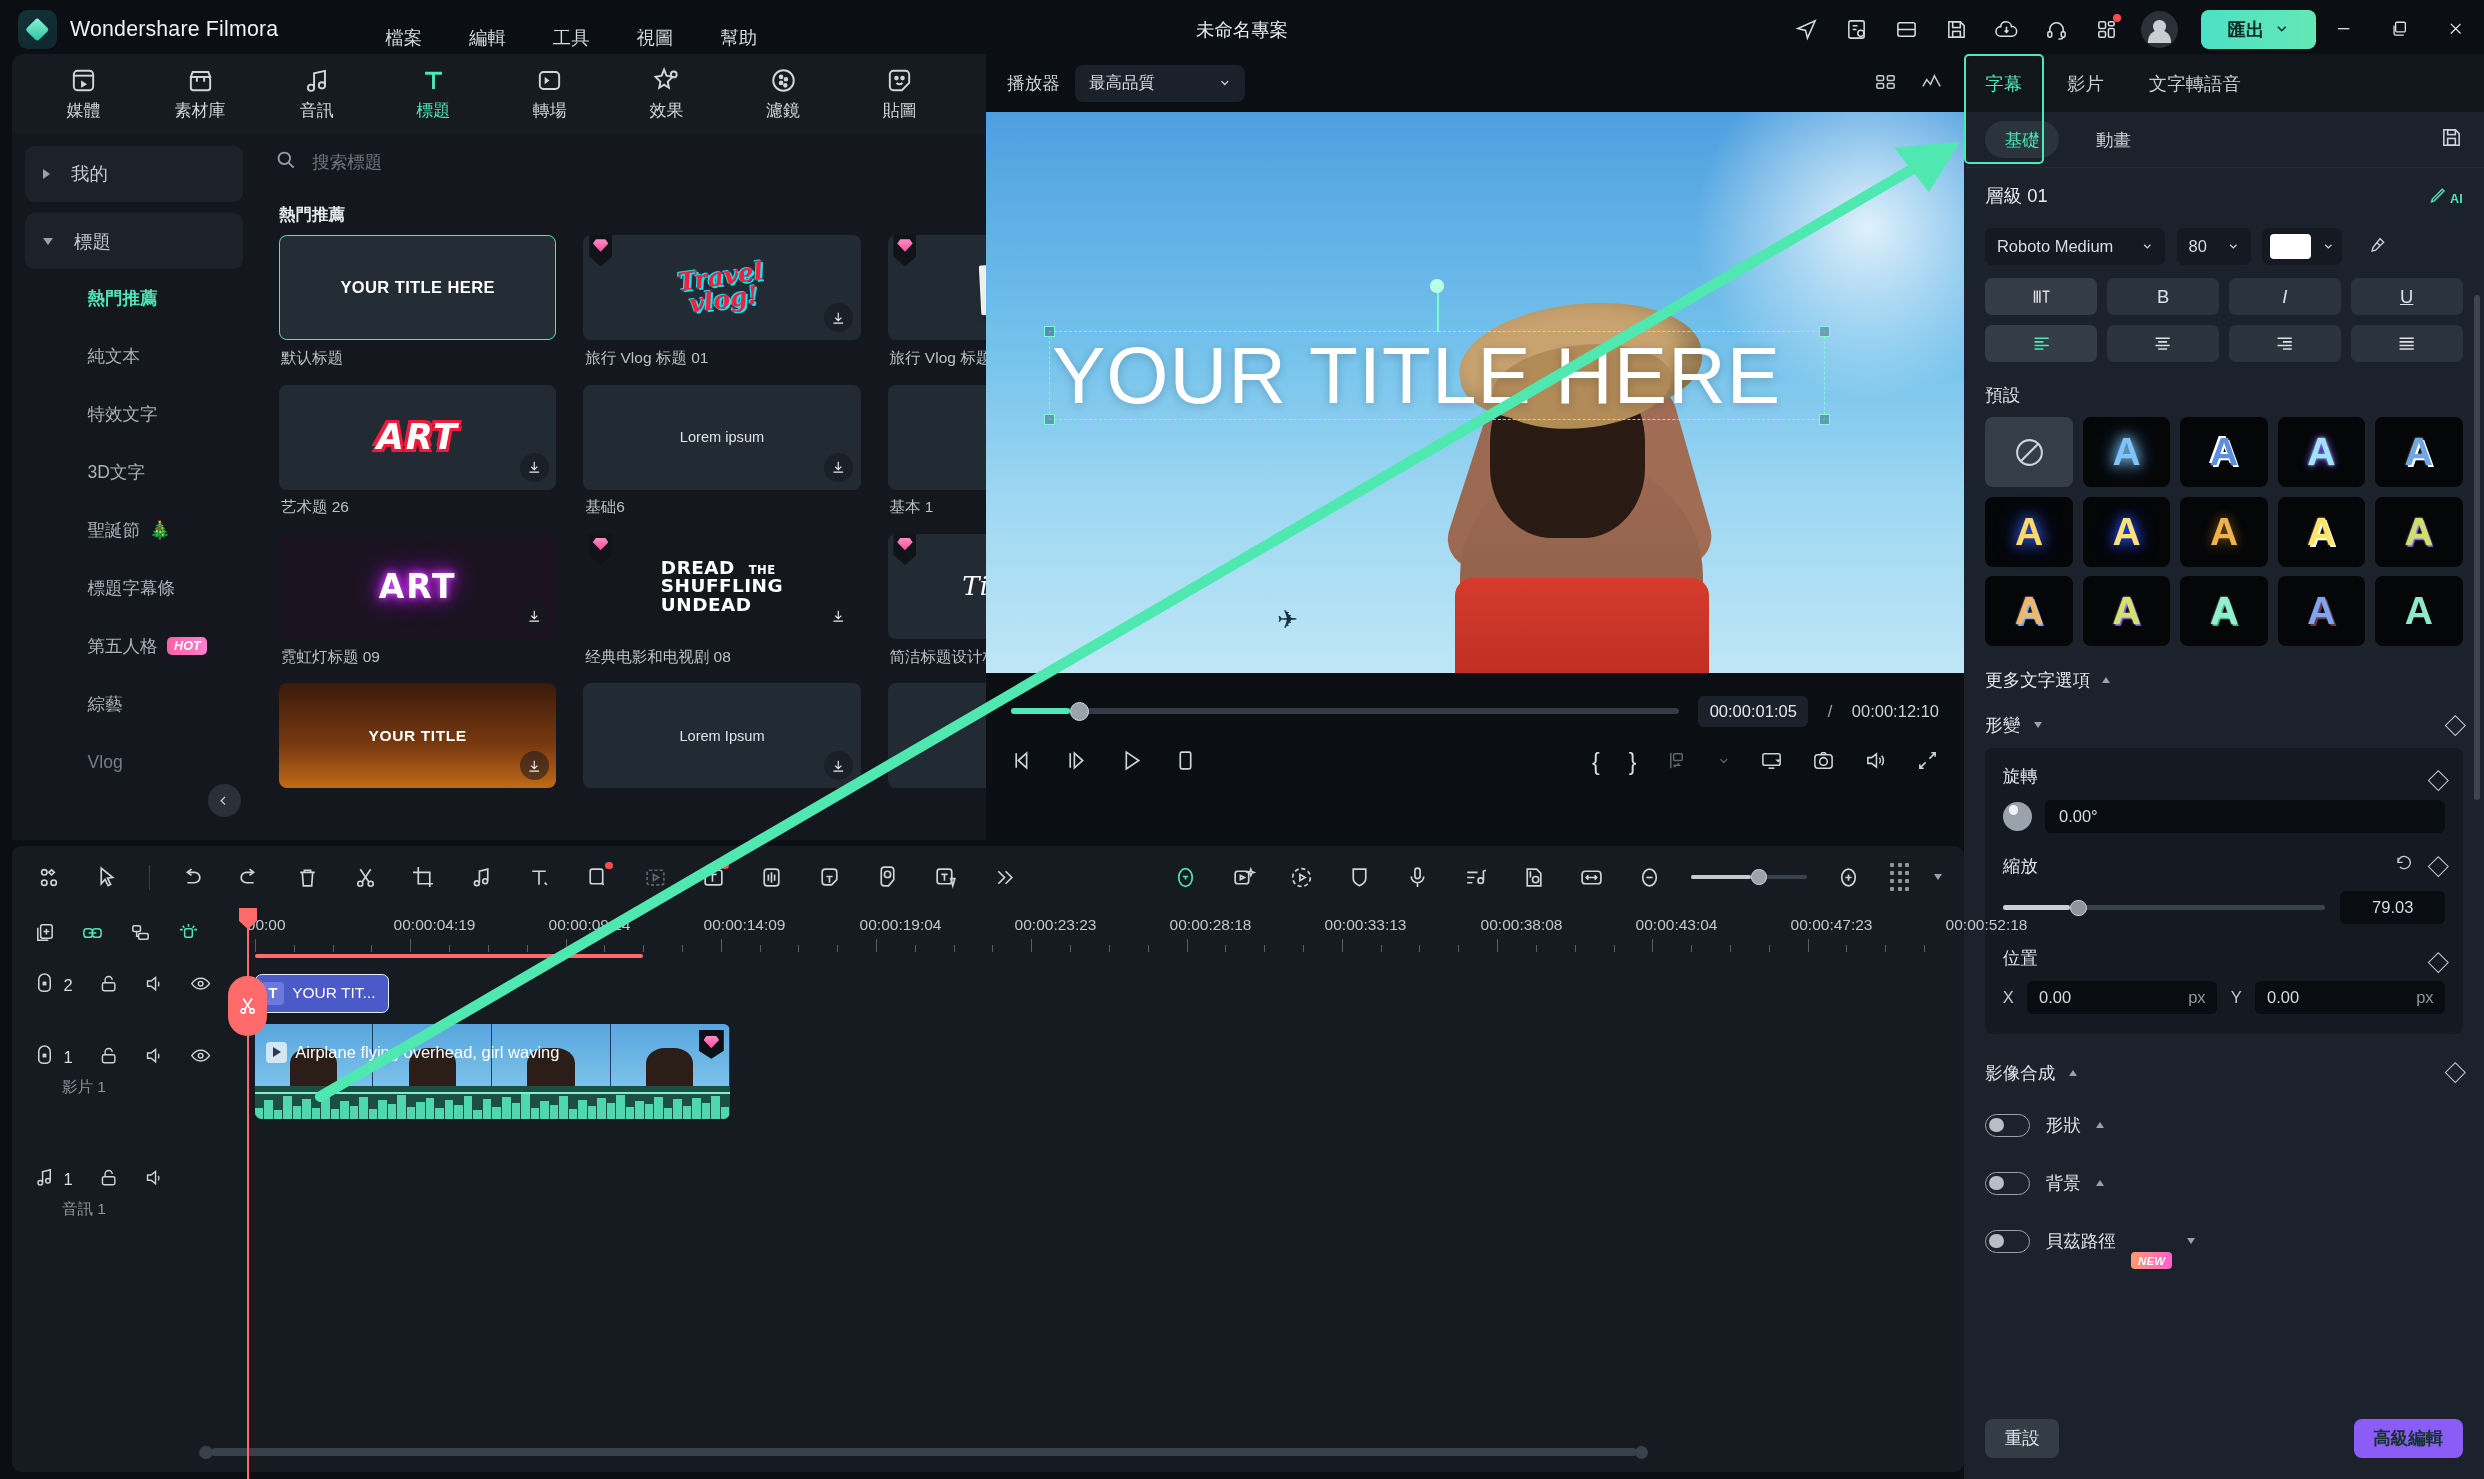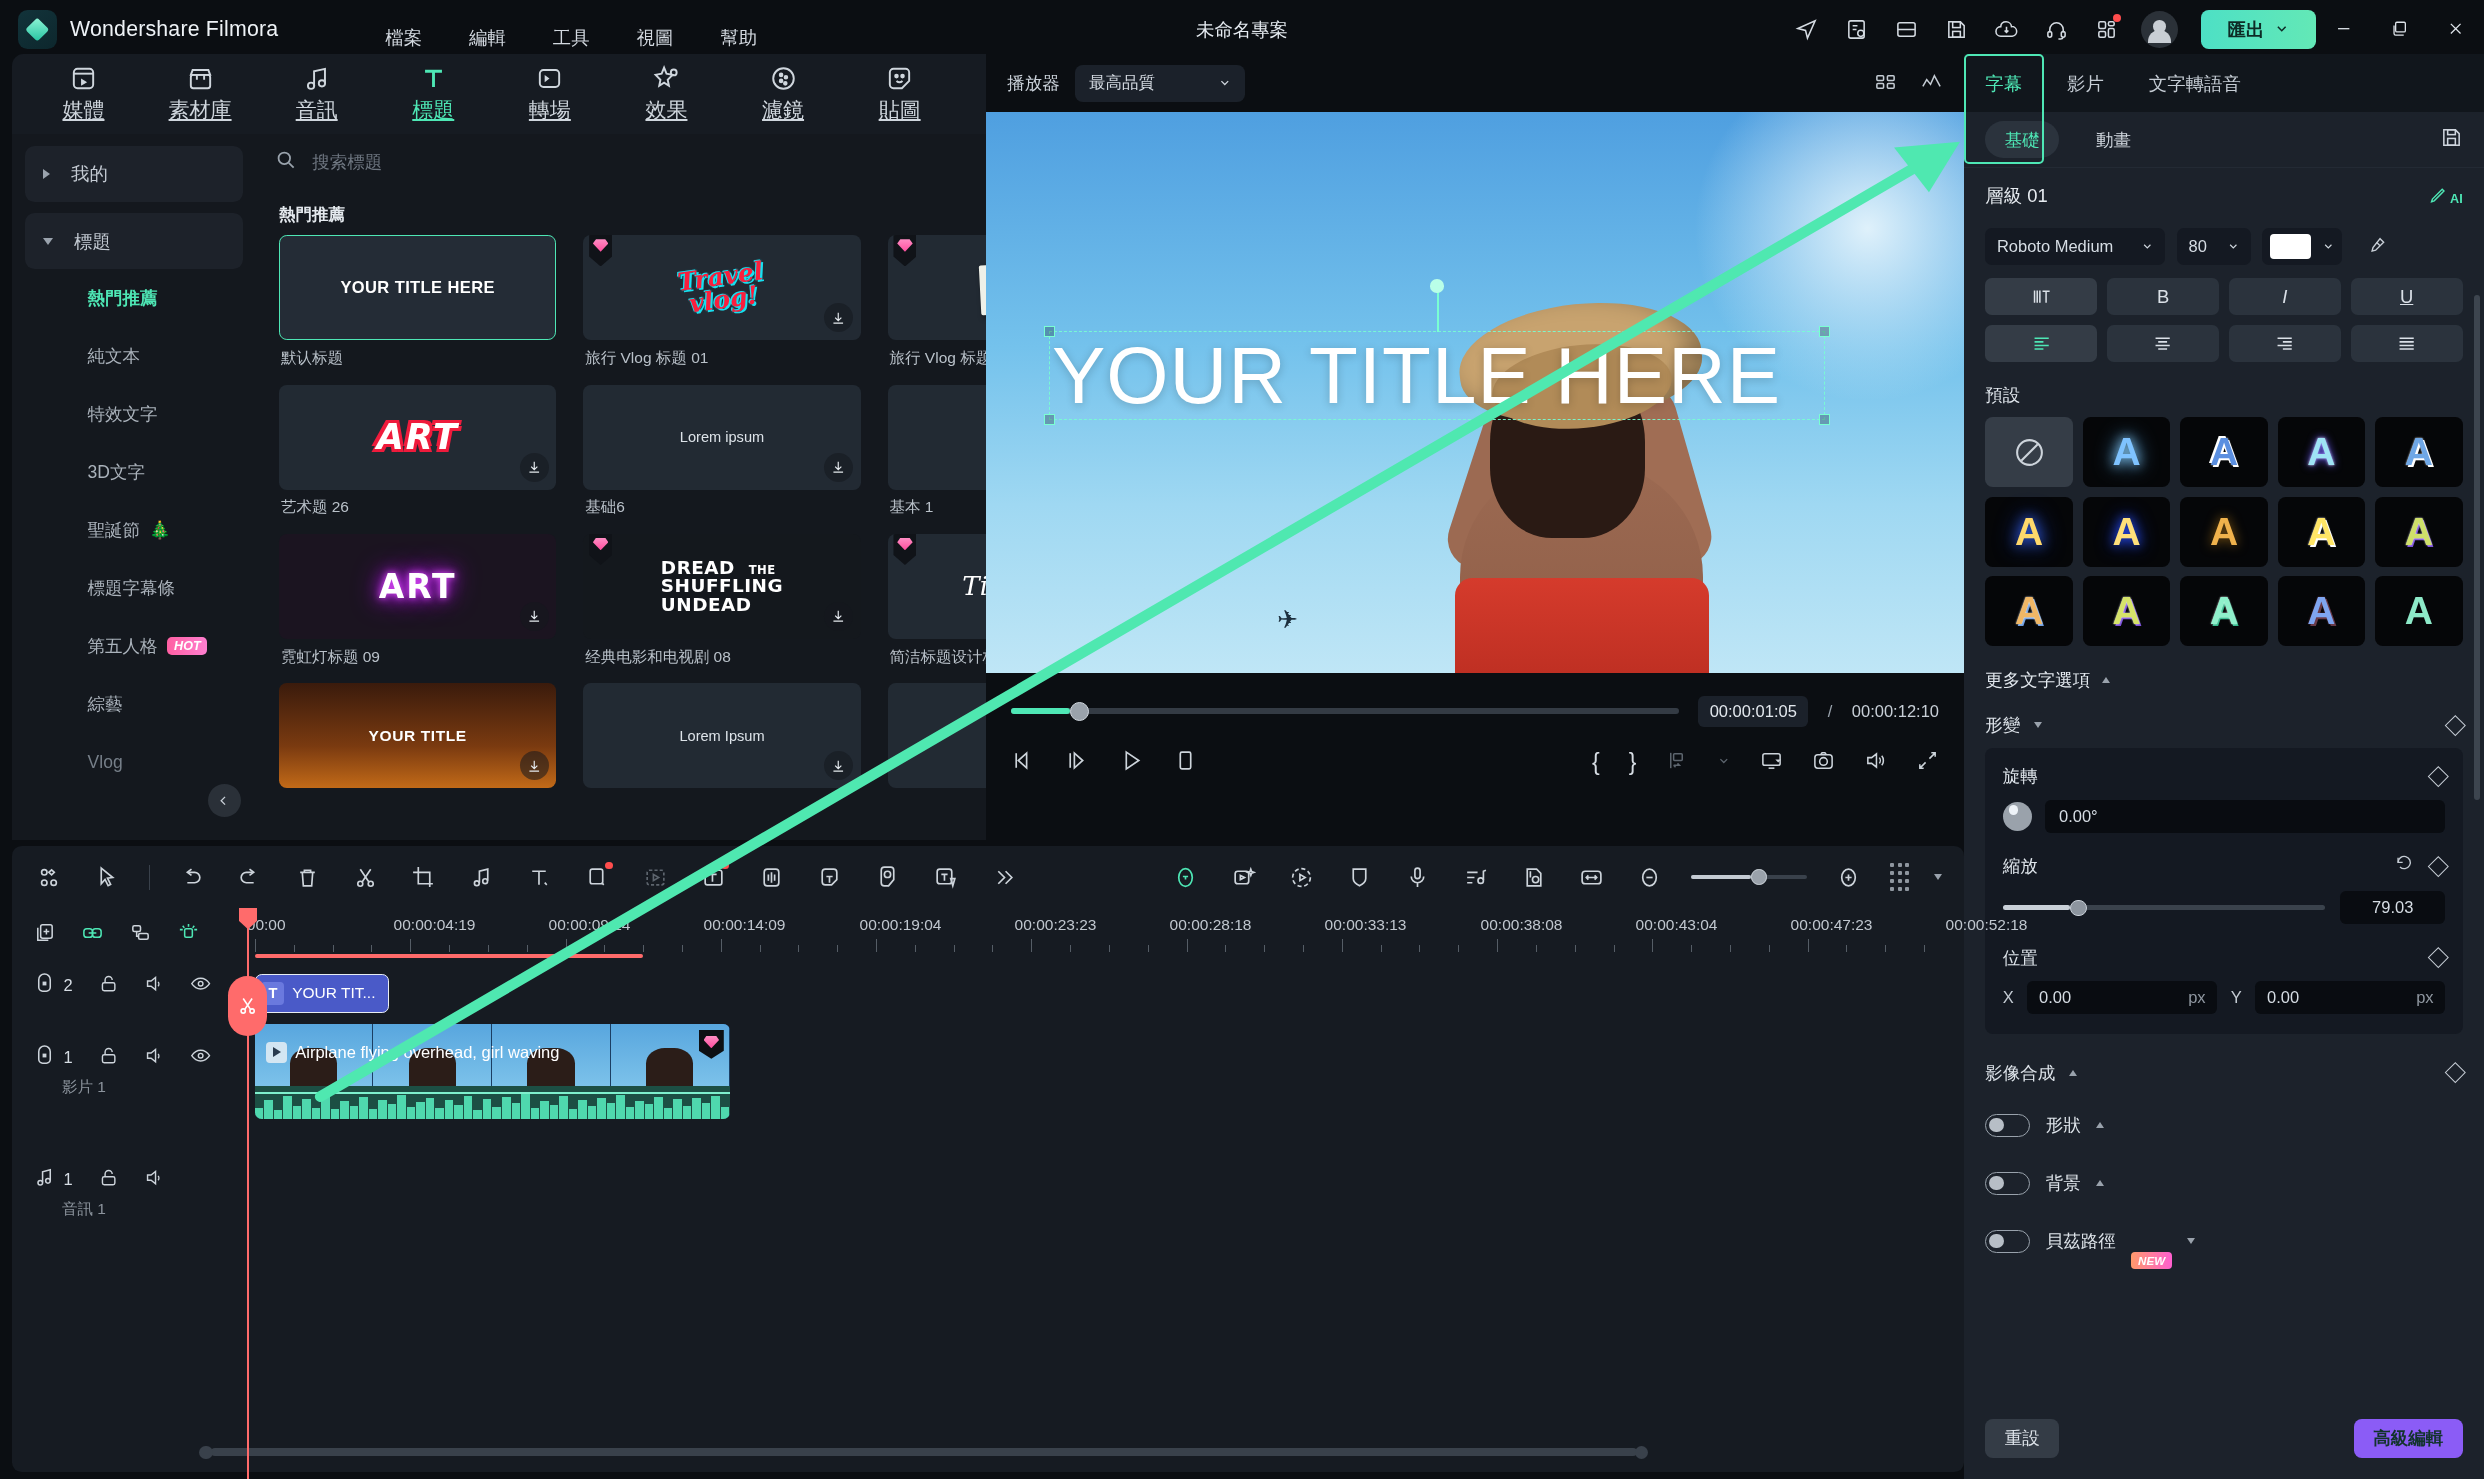--- a/index.html
+++ b/index.html
@@ -40,21 +40,21 @@
   .wc svg { stroke:#dfe4ea; stroke-width:1.6; fill:none;}
 
   
   .tabstrip {
     position:absolute; left:11.6px; top:54px; width:1176px; height:80px;
     background:#161b22; border-radius:11.6px 11.6px 0 0;
     display:flex; align-items:center; padding-left:19.4px; gap:11.6px;
   }
   .tab { width:105px; height:72px; display:flex; flex-direction:column; align-items:center; justify-content:center; gap:3.9px; border-radius:7.8px;}
   .tab svg { stroke:#cfd6dd; fill:none; stroke-width:1.6; }
-  .tab .tl { font-size:21px; color:#cfd6dd;text-decoration:underline; }
+  .tab .tl { font-size:17px; color:#cfd6dd; }
   .tab.active svg { stroke:#4ee7b5; }
   .tab.active .tl { color:#4ee7b5; }
 
   
   .leftpanel {
     position:absolute; left:11.6px; top:134px; width:245px; height:706px;
     background:#14181e;
   }
   .side-grp { margin:11.6px 13.6px 0 13.6px; height:56px; border-radius:9.7px; background:#1d222a;
     display:flex; align-items:center; padding-left:17.5px; gap:21.3px; }
@@ -203,21 +203,21 @@
   .pre-cell{height:70px;border-radius:7.8px;background:#050608;display:flex;align-items:center;justify-content:center;
     font-size:39px;font-weight:700;font-family:"Liberation Sans",sans-serif;}
   .pre-cell.none{background:#353d47;}
   .pre-cell.none svg{stroke:#cdd4db;fill:none;stroke-width:1.5;}
   .caret-up{width:0;height:0;border-bottom:6.8px solid #99a2ac;border-left:4.9px solid transparent;border-right:4.9px solid transparent;}
   .caret-dn{width:0;height:0;border-top:6.8px solid #99a2ac;border-left:4.9px solid transparent;border-right:4.9px solid transparent;}
   .diam{width:14.6px;height:14.6px;border:1.6px solid #c4cbd3;transform:rotate(45deg);}
   .row-hd{display:flex;align-items:center;padding:0 21.3px;height:47px;gap:13.6px;font-size:17.5px;color:#dfe5eb;}
   .row-hd .sp{margin-left:auto;display:flex;align-items:center;gap:17.5px;}
   .grp-box{margin:0 21.3px;background:#141922;border-radius:7.8px;padding:15.5px 17.5px 19.4px 17.5px;}
-  .g-lbl{font-size:17.5px;color:#dfe5eb;display:flex;align-items:center;}
+  .g-lbl{font-size:17.5px;color:#dfe5eb;display:flex;align-items:flex-end;}
   .g-lbl .sp{margin-left:auto;display:flex;align-items:center;gap:17.5px;}
   .rot-row{display:flex;align-items:center;gap:13.6px;margin-top:11.6px;}
   .rot-dial{width:29px;height:29px;border-radius:50%;background:#9aa2ab;position:relative;}
   .rot-dial::after{content:"";position:absolute;left:5.8px;top:3.9px;width:9.7px;height:9.7px;border-radius:50%;background:#eef3f8;}
   .val-in{flex:1;height:33px;border-radius:5.8px;background:#090c11;display:flex;align-items:center;padding:0 13.6px;
     font-size:16.5px;color:#d6dde4;}
   .sld-row{display:flex;align-items:center;gap:15.5px;margin-top:13.6px;}
   .sld{flex:1;height:4.9px;border-radius:2.9px;background:#3a424c;position:relative;}
   .sld-fill{position:absolute;left:0;top:0;height:4.9px;width:21%;border-radius:2.9px;background:#c9d0d8;}
   .sld-knob{position:absolute;left:21%;top:-5.8px;width:16.5px;height:16.5px;border-radius:50%;background:#8d959f;border:1.9px solid #c9d0d8;}

